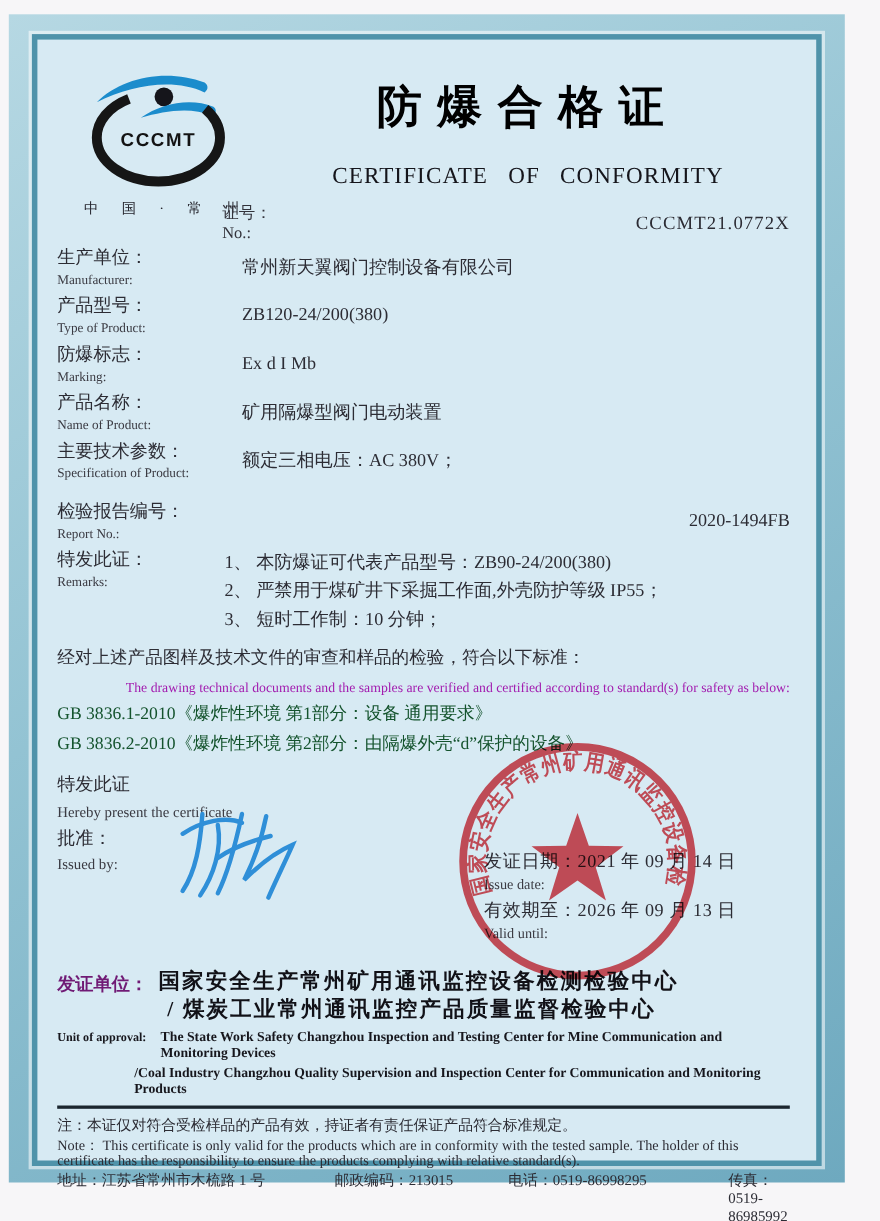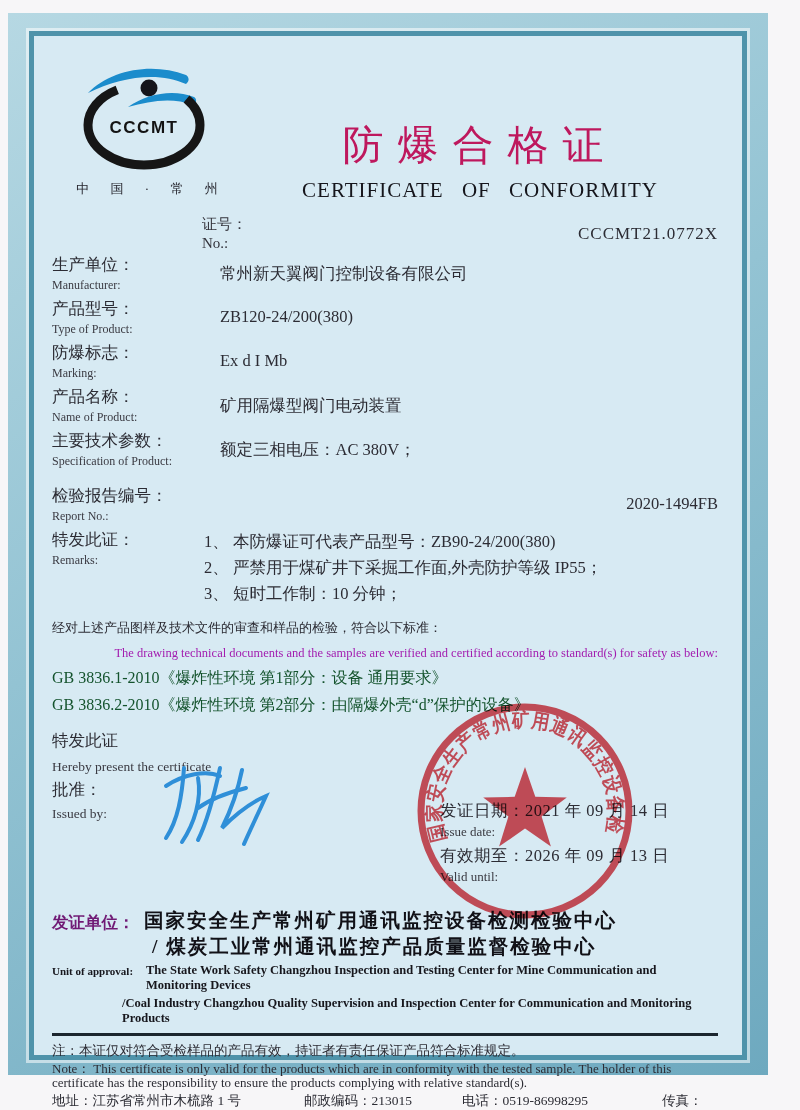--- a/index.html
+++ b/index.html
@@ -23,40 +23,40 @@
   }
   .content{
     position:relative;height:100%;box-sizing:border-box;
     padding:20px 24px 0 18px;
   }
   
   .header{display:flex;}
   .logo-block{width:190px;flex:0 0 190px;padding-top:6px;text-align:center;}
   .logo-caption{margin-top:2px;font-size:13px;letter-spacing:9px;color:#26262e;padding-left:9px;}
   .titles{flex:1;text-align:center;padding-top:14px;}
-  .title-zh{font-size:41px;font-weight:normal;color:#be185d;letter-spacing:14px;white-space:nowrap;margin-top:48px;}
-  .title-en{margin-top:5px;font-size:21px;color:#15151b;letter-spacing:1px;word-spacing:12px;white-space:nowrap;}
+  .title-zh{font-size:41px;font-weight:bold;color:#000000;letter-spacing:14px;white-space:nowrap;}
+  .title-en{margin-top:22px;font-size:21px;color:#15151b;letter-spacing:1px;word-spacing:12px;white-space:nowrap;}
   .certno-row{margin-top:12px;display:flex;justify-content:space-between;align-items:center;margin-left:-40px;}
   .certno-labels{text-align:left;}
   .certno-labels .zh{font-size:15px;}
   .certno-labels .en{font-size:15px;margin-top:1px;}
   .certno-value{font-size:17px;letter-spacing:1px;padding-left:12px;color:#2c2c34;}
   
   .fields{margin-top:2px;}
   .field-row{display:flex;margin-bottom:5px;}
   .field-label{width:152px;flex:0 0 152px;}
   .field-label .zh{font-size:16.5px;color:#2c2c34;}
   .field-label .en{font-size:12px;margin-top:2px;color:#3a3a42;}
   .field-value{font-size:16.5px;padding-top:9px;padding-left:16px;color:#2c2c34;}
   .gap-top{margin-top:16px;justify-content:space-between;}
   .remark-lines{padding-top:0;}
   .remark-lines div{font-size:16.5px;line-height:26px;color:#2c2c34;}
   
   .standards{margin-top:12px;}
-  .standards .intro-zh{font-size:13px;color:#2c2c34;}
+  .standards .intro-zh{font-size:16px;color:#2c2c34;}
   .standards .intro-en{font-size:12.5px;margin-top:9px;color:#a21caf;text-align:right;}
   .standards .std-line{font-size:16px;line-height:27px;color:#14532d;}
   .standards .std-list{margin-top:3px;}
   
   .issue-section{position:relative;margin-top:12px;height:178px;}
   .hereby-zh{font-size:16.5px;color:#2c2c34;}
   .hereby-en{font-size:13.5px;margin-top:7px;color:#3a3a42;}
   .approved-zh{font-size:16.5px;margin-top:4px;color:#2c2c34;}
   .approved-en{font-size:13.5px;margin-top:5px;color:#3a3a42;}
   .signature{position:absolute;left:100px;top:26px;}

